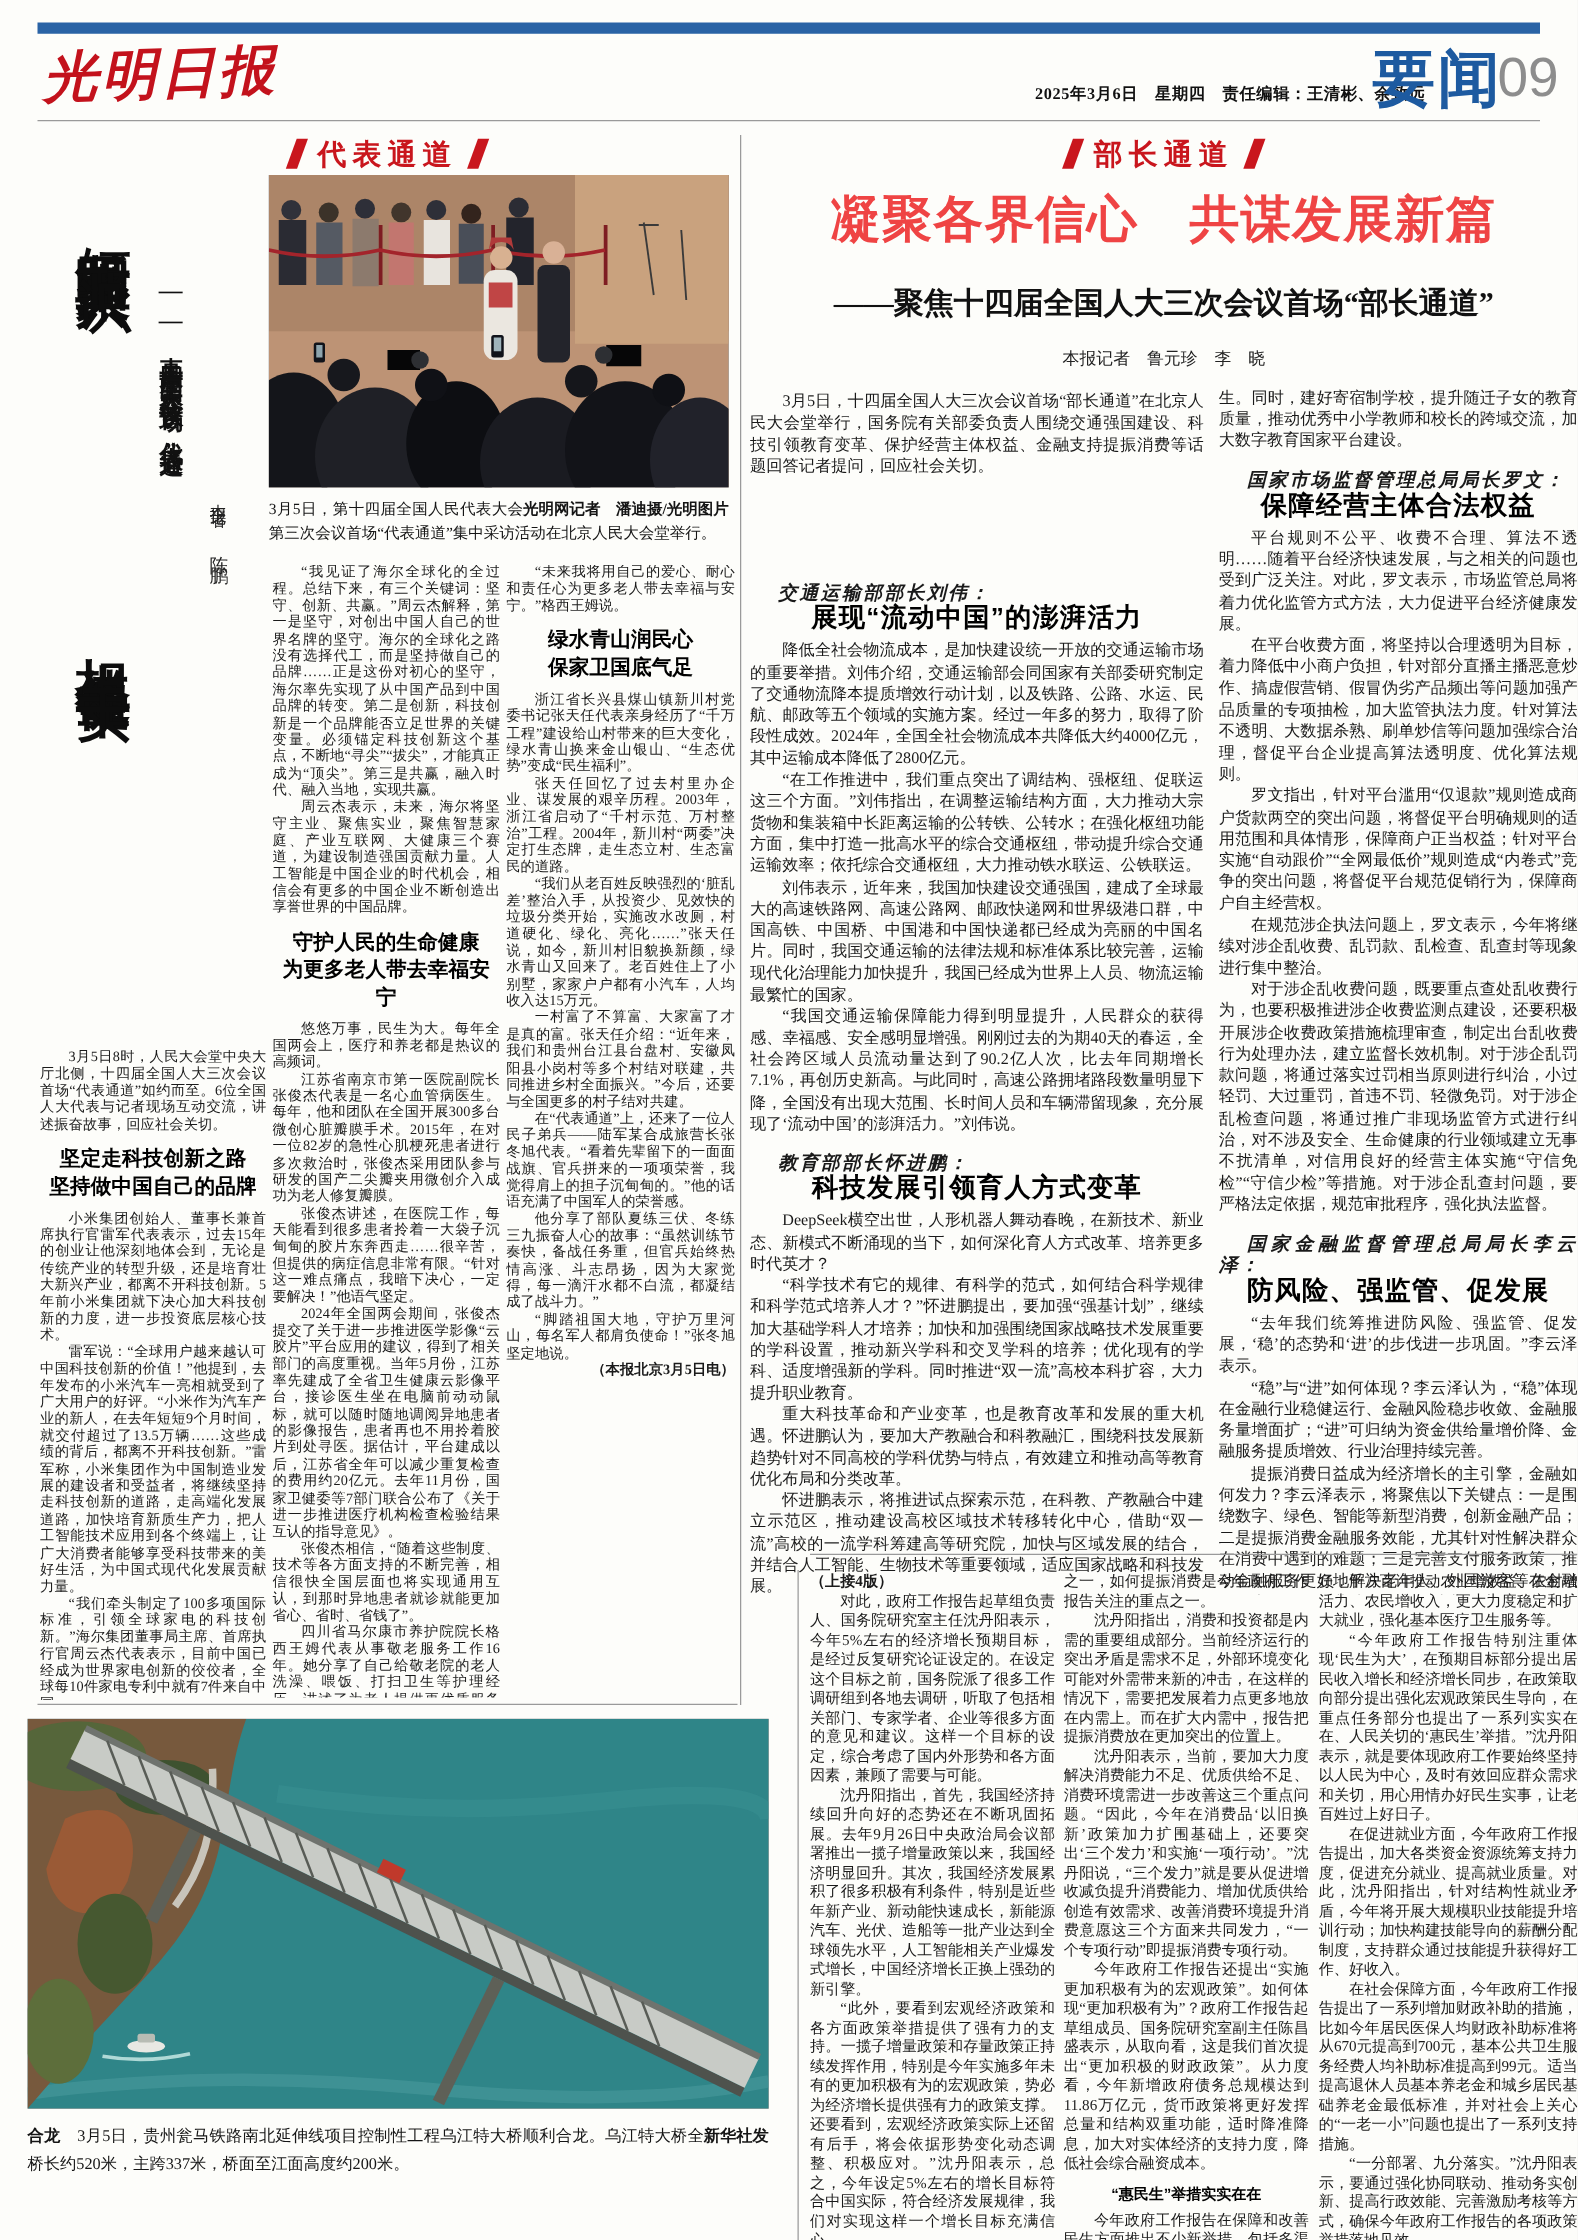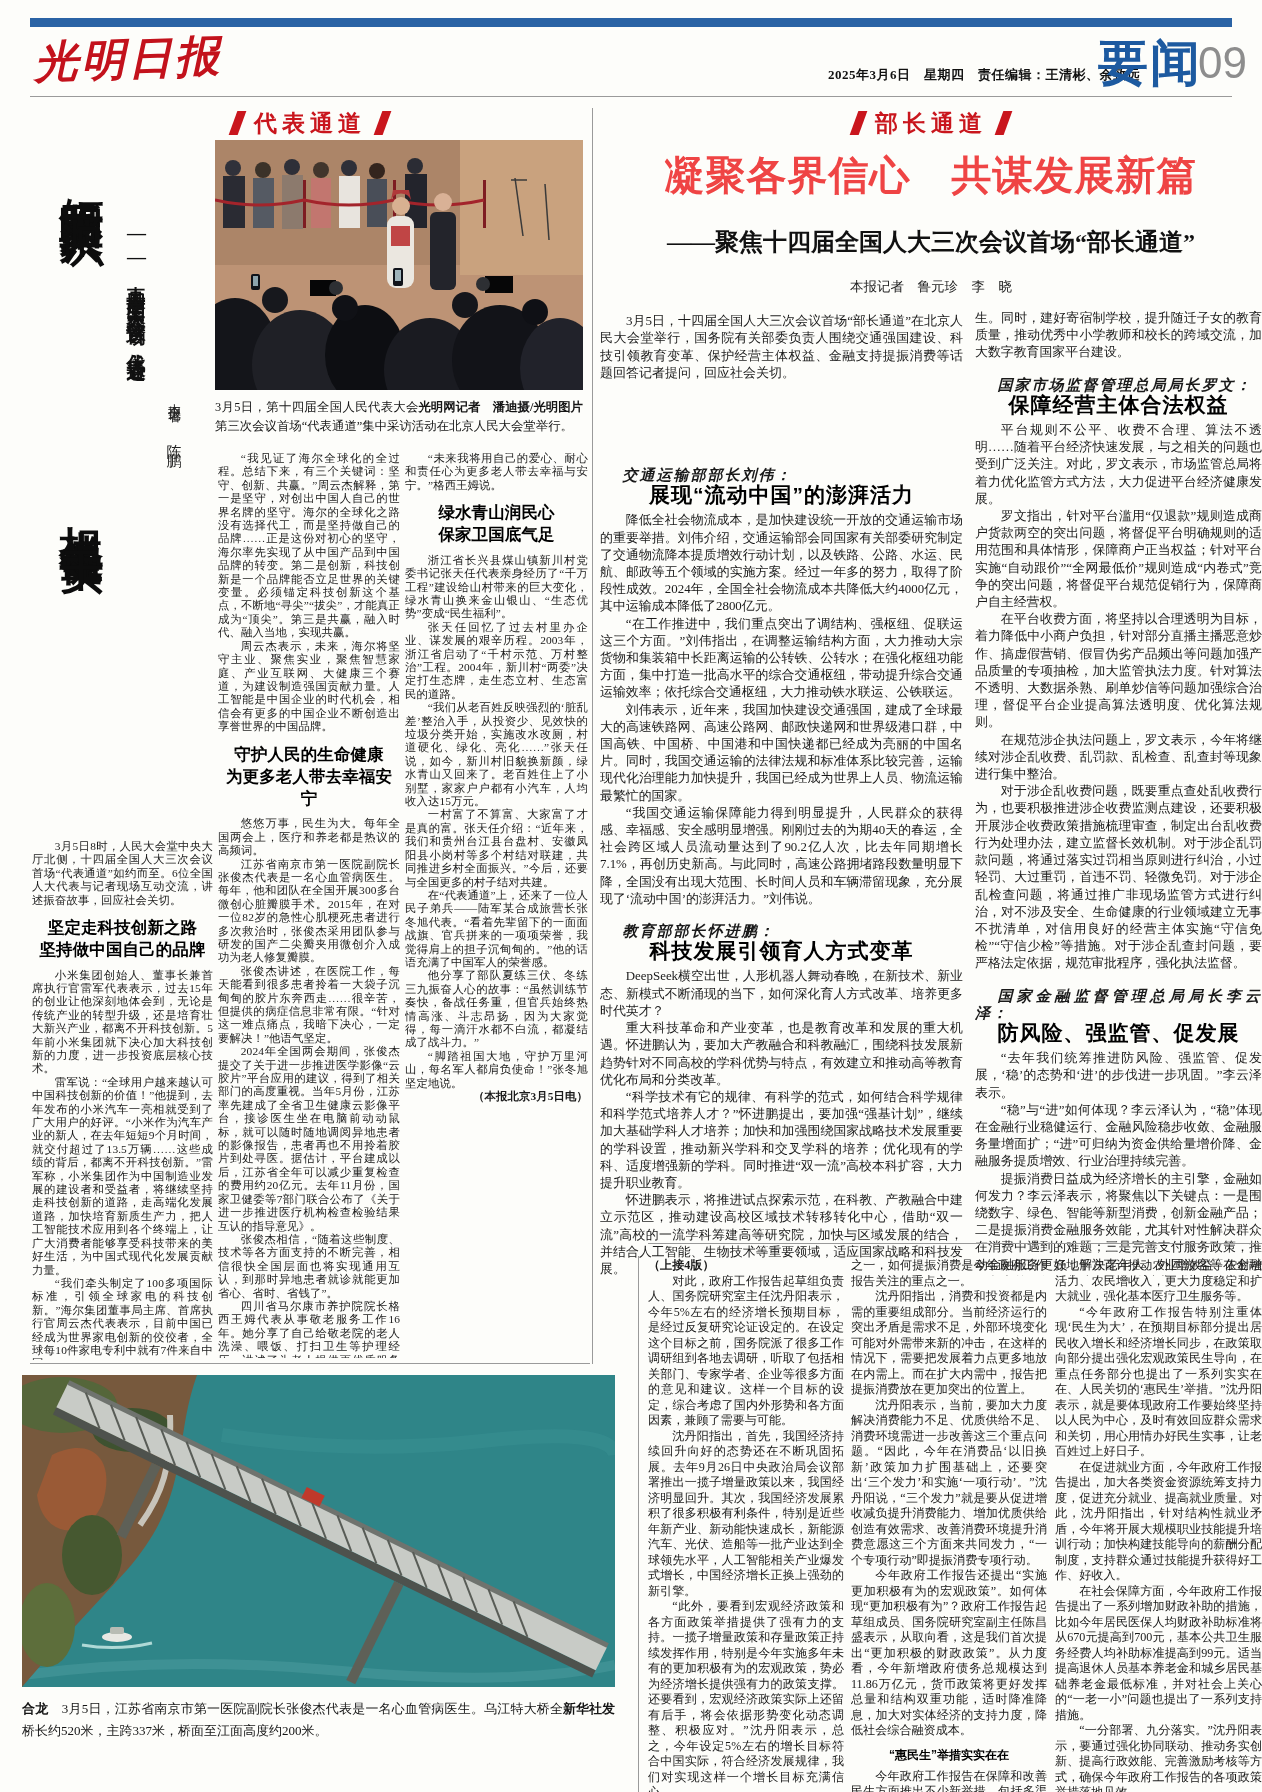--- a/index.html
+++ b/index.html
@@ -214,31 +214,31 @@
   <div class="col rcol col-rl">
       <div class="kai-head">交通运输部部长刘伟：</div>
       <div class="big-head">展现“流动中国”的澎湃活力</div>
       <p class="para">降低全社会物流成本，是加快建设统一开放的交通运输市场的重要举措。刘伟介绍，交通运输部会同国家有关部委研究制定了交通物流降本提质增效行动计划，以及铁路、公路、水运、民航、邮政等五个领域的实施方案。经过一年多的努力，取得了阶段性成效。2024年，全国全社会物流成本共降低大约4000亿元，其中运输成本降低了2800亿元。</p>
       <p class="para">“在工作推进中，我们重点突出了调结构、强枢纽、促联运这三个方面。”刘伟指出，在调整运输结构方面，大力推动大宗货物和集装箱中长距离运输的公转铁、公转水；在强化枢纽功能方面，集中打造一批高水平的综合交通枢纽，带动提升综合交通运输效率；依托综合交通枢纽，大力推动铁水联运、公铁联运。</p>
       <p class="para">刘伟表示，近年来，我国加快建设交通强国，建成了全球最大的高速铁路网、高速公路网、邮政快递网和世界级港口群，中国高铁、中国桥、中国港和中国快递都已经成为亮丽的中国名片。同时，我国交通运输的法律法规和标准体系比较完善，运输现代化治理能力加快提升，我国已经成为世界上人员、物流运输最繁忙的国家。</p>
       <p class="para">“我国交通运输保障能力得到明显提升，人民群众的获得感、幸福感、安全感明显增强。刚刚过去的为期40天的春运，全社会跨区域人员流动量达到了90.2亿人次，比去年同期增长7.1%，再创历史新高。与此同时，高速公路拥堵路段数量明显下降，全国没有出现大范围、长时间人员和车辆滞留现象，充分展现了‘流动中国’的澎湃活力。”刘伟说。</p>
       <div class="kai-head">教育部部长怀进鹏：</div>
       <div class="big-head">科技发展引领育人方式变革</div>
       <p class="para">DeepSeek横空出世，人形机器人舞动春晚，在新技术、新业态、新模式不断涌现的当下，如何深化育人方式改革、培养更多时代英才？</p>
+      <p class="para">“科学技术有它的规律、有科学的范式，如何结合科学规律和科学范式培养人才？”怀进鹏提出，要加强“强基计划”，继续加大基础学科人才培养；加快和加强围绕国家战略技术发展重要的学科设置，推动新兴学科和交叉学科的培养；优化现有的学科、适度增强新的学科。同时推进“双一流”高校本科扩容，大力提升职业教育。</p>
       <p class="para">重大科技革命和产业变革，也是教育改革和发展的重大机遇。怀进鹏认为，要加大产教融合和科教融汇，围绕科技发展新趋势针对不同高校的学科优势与特点，有效建立和推动高等教育优化布局和分类改革。</p>
-      <p class="para">“科学技术有它的规律、有科学的范式，如何结合科学规律和科学范式培养人才？”怀进鹏提出，要加强“强基计划”，继续加大基础学科人才培养；加快和加强围绕国家战略技术发展重要的学科设置，推动新兴学科和交叉学科的培养；优化现有的学科、适度增强新的学科。同时推进“双一流”高校本科扩容，大力提升职业教育。</p>
       <p class="para">怀进鹏表示，将推进试点探索示范，在科教、产教融合中建立示范区，推动建设高校区域技术转移转化中心，借助“双一流”高校的一流学科筹建高等研究院，加快与区域发展的结合，并结合人工智能、生物技术等重要领域，适应国家战略和科技发展。</p>
     </div>
   <div class="col rcol col-rr">
       <p class="para cont">生。同时，建好寄宿制学校，提升随迁子女的教育质量，推动优秀中小学教师和校长的跨域交流，加大数字教育国家平台建设。</p>
       <div class="kai-head">国家市场监督管理总局局长罗文：</div>
       <div class="big-head">保障经营主体合法权益</div>
       <p class="para">平台规则不公平、收费不合理、算法不透明……随着平台经济快速发展，与之相关的问题也受到广泛关注。对此，罗文表示，市场监管总局将着力优化监管方式方法，大力促进平台经济健康发展。</p>
+      <p class="para">在平台收费方面，将坚持以合理透明为目标，着力降低中小商户负担，针对部分直播主播恶意炒作、搞虚假营销、假冒伪劣产品频出等问题加强产品质量的专项抽检，加大监管执法力度。针对算法不透明、大数据杀熟、刷单炒信等问题加强综合治理，督促平台企业提高算法透明度、优化算法规则。</p>
       <p class="para">罗文指出，针对平台滥用“仅退款”规则造成商户货款两空的突出问题，将督促平台明确规则的适用范围和具体情形，保障商户正当权益；针对平台实施“自动跟价”“全网最低价”规则造成“内卷式”竞争的突出问题，将督促平台规范促销行为，保障商户自主经营权。</p>
-      <p class="para">在平台收费方面，将坚持以合理透明为目标，着力降低中小商户负担，针对部分直播主播恶意炒作、搞虚假营销、假冒伪劣产品频出等问题加强产品质量的专项抽检，加大监管执法力度。针对算法不透明、大数据杀熟、刷单炒信等问题加强综合治理，督促平台企业提高算法透明度、优化算法规则。</p>
       <p class="para">在规范涉企执法问题上，罗文表示，今年将继续对涉企乱收费、乱罚款、乱检查、乱查封等现象进行集中整治。</p>
       <p class="para">对于涉企乱收费问题，既要重点查处乱收费行为，也要积极推进涉企收费监测点建设，还要积极开展涉企收费政策措施梳理审查，制定出台乱收费行为处理办法，建立监督长效机制。对于涉企乱罚款问题，将通过落实过罚相当原则进行纠治，小过轻罚、大过重罚，首违不罚、轻微免罚。对于涉企乱检查问题，将通过推广非现场监管方式进行纠治，对不涉及安全、生命健康的行业领域建立无事不扰清单，对信用良好的经营主体实施“守信免检”“守信少检”等措施。对于涉企乱查封问题，要严格法定依据，规范审批程序，强化执法监督。</p>
       <div class="kai-head">国家金融监督管理总局局长李云泽：</div>
       <div class="big-head">防风险、强监管、促发展</div>
       <p class="para">“去年我们统筹推进防风险、强监管、促发展，‘稳’的态势和‘进’的步伐进一步巩固。”李云泽表示。</p>
       <p class="para">“稳”与“进”如何体现？李云泽认为，“稳”体现在金融行业稳健运行、金融风险稳步收敛、金融服务量增面扩；“进”可归纳为资金供给量增价降、金融服务提质增效、行业治理持续完善。</p>
       <p class="para">提振消费日益成为经济增长的主引擎，金融如何发力？李云泽表示，将聚焦以下关键点：一是围绕数字、绿色、智能等新型消费，创新金融产品；二是提振消费金融服务效能，尤其针对性解决群众在消费中遇到的难题；三是完善支付服务政策，推动金融服务更好地解决老年人、外国游客等在金融服务中的不便，营造更放心的消费环境，不断优化监管服务匹配消费需求，有效激发消费潜力。</p>
     </div>
 
   <div class="vdiv-main"></div>
@@ -313,16 +313,16 @@
       <g>
         <ellipse cx="95" cy="262" rx="15" ry="5" fill="#e8e8e3"></ellipse>
         <rect x="88" y="252" width="14" height="7" rx="2" fill="#b8bcb4"></rect>
         <path d="M60 270 Q95 276 130 268" stroke="#cfeeea" stroke-width="3" fill="none" opacity=".8"></path>
       </g>
     </svg>
   </div>
   <div class="bridge-cap">
     <span class="credit">新华社发</span>
     <span class="lead">合龙</span>
-    <span>3月5日，江苏省南京市第一医院副院长张俊杰代表是一名心血管病医生。乌江特大桥全桥长约520米，主跨337米，桥面至江面高度约200米。</span>
+    <span>3月5日，贵州瓮马铁路南北延伸线项目控制性工程乌江特大桥顺利合龙。乌江特大桥全桥长约520米，主跨337米，桥面至江面高度约200米。</span>
   </div>
 
 </div>
 
 </body></html>

